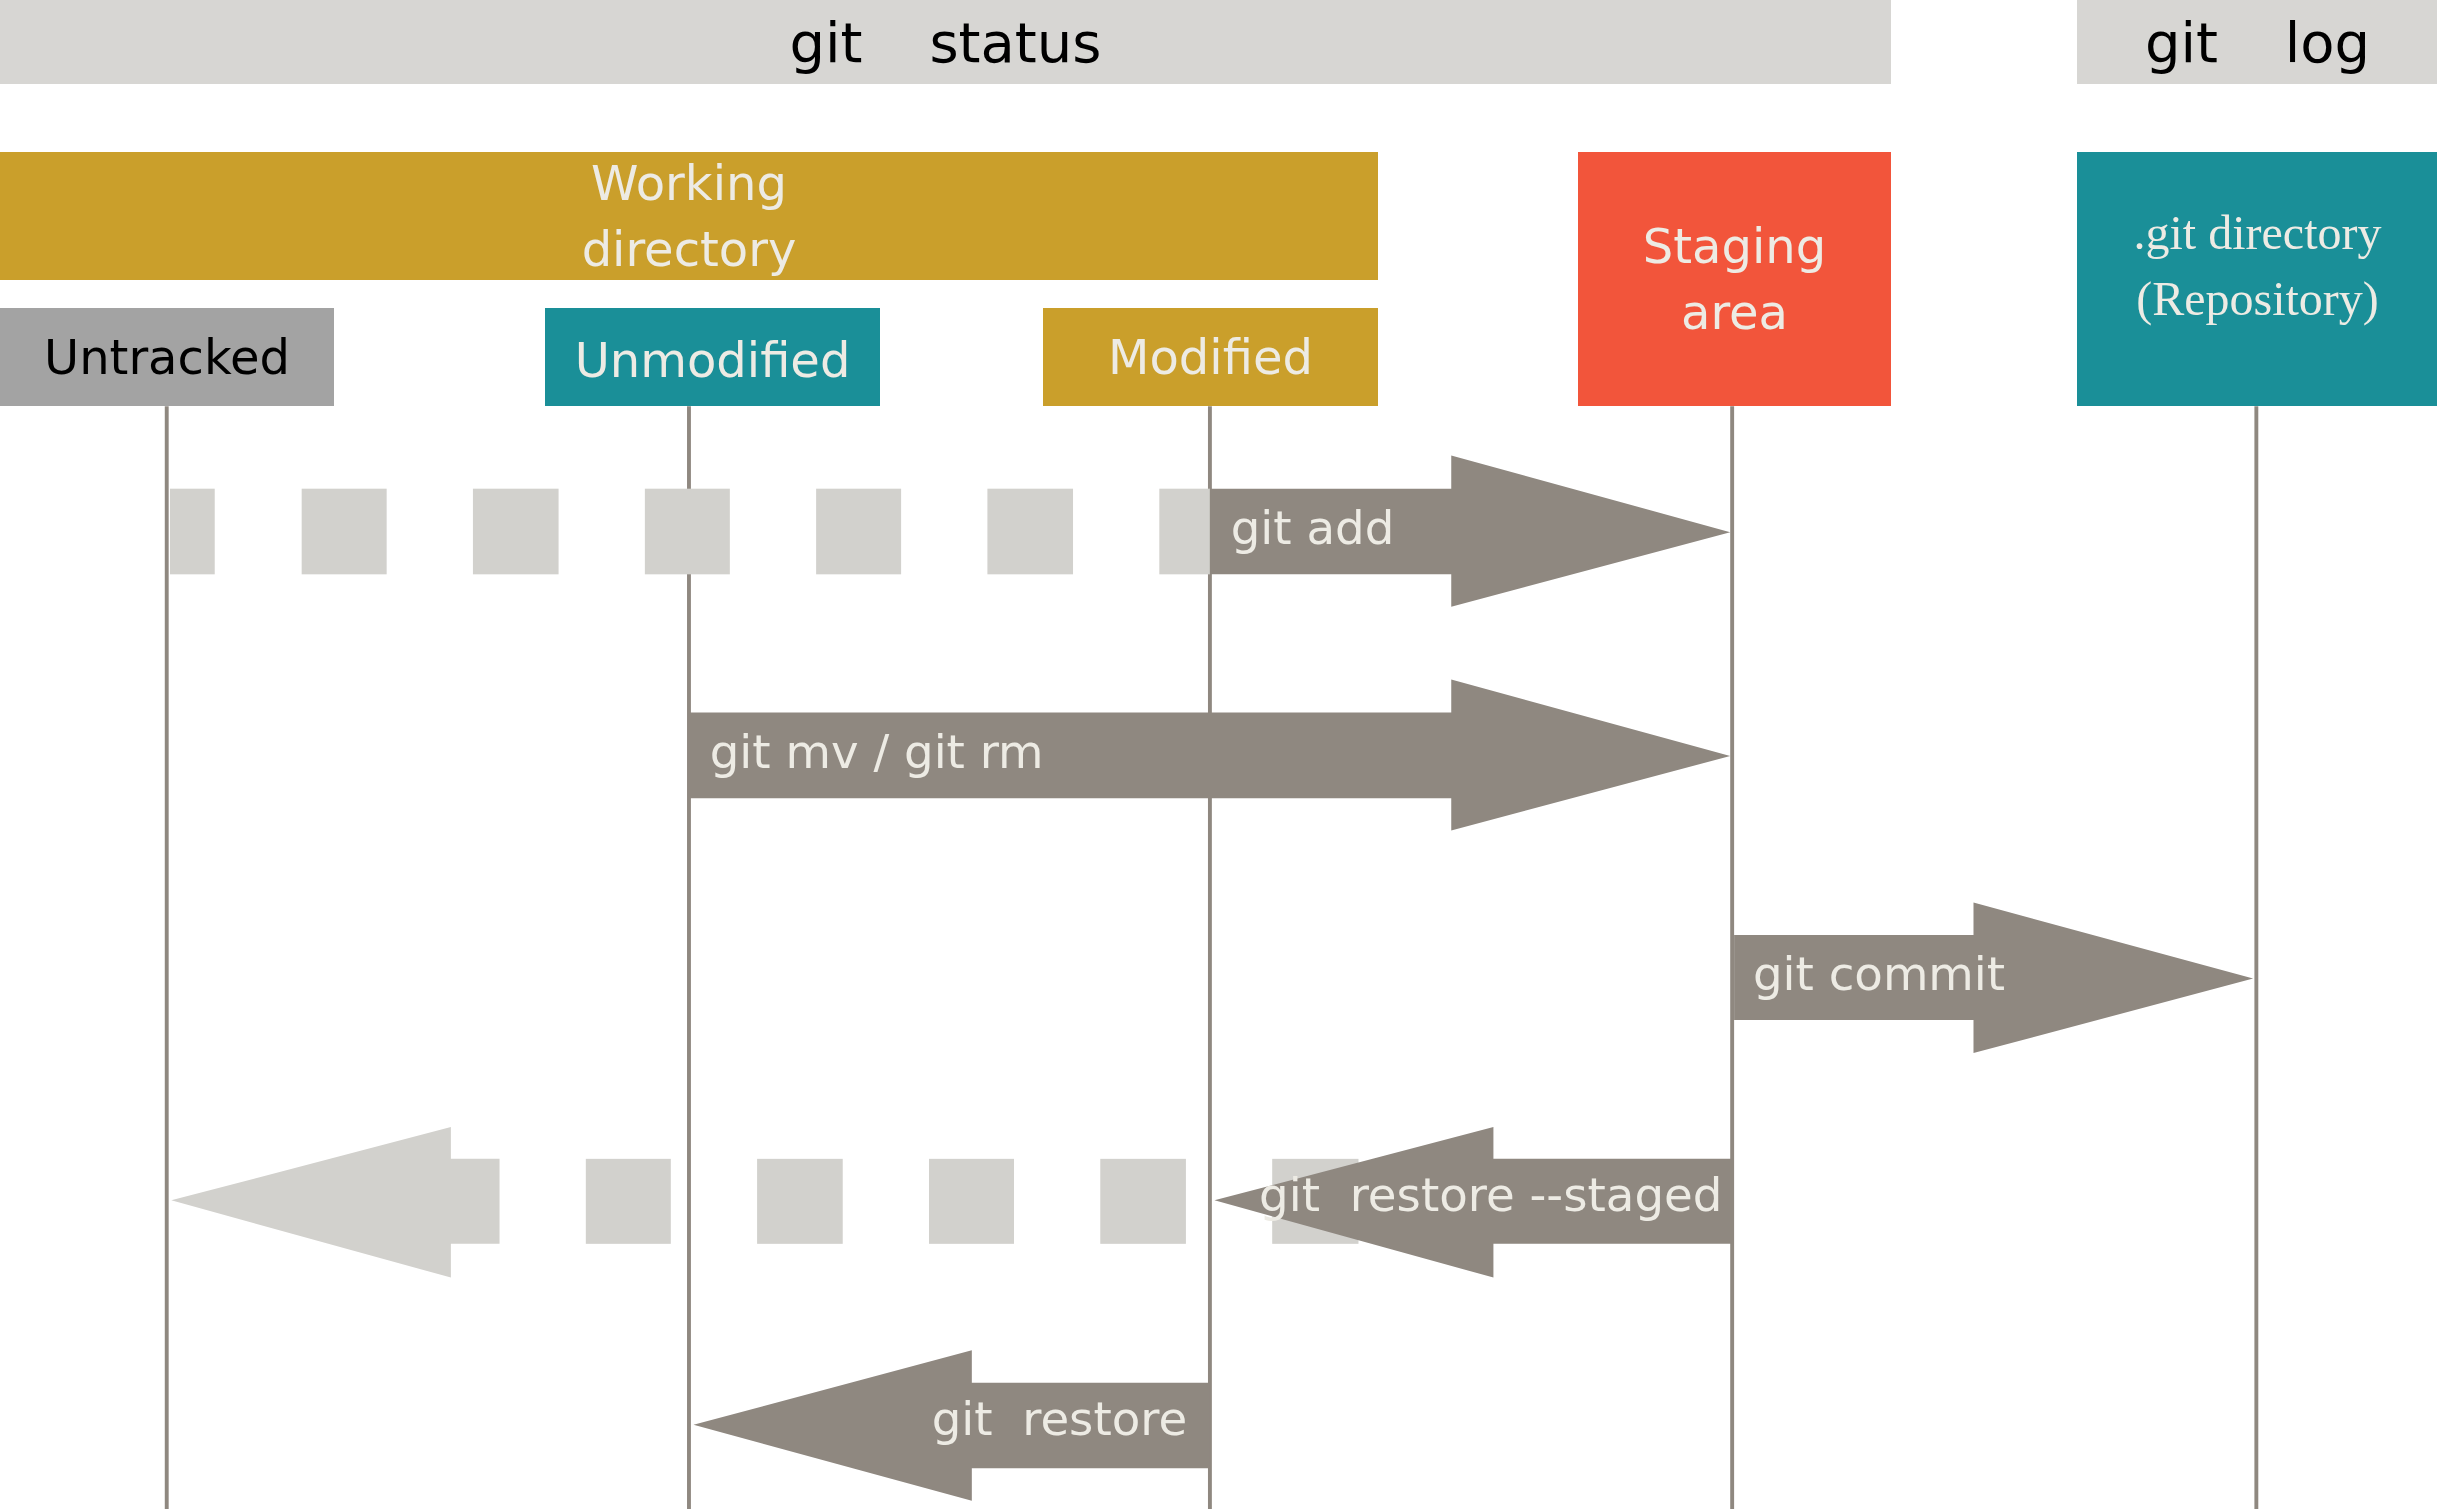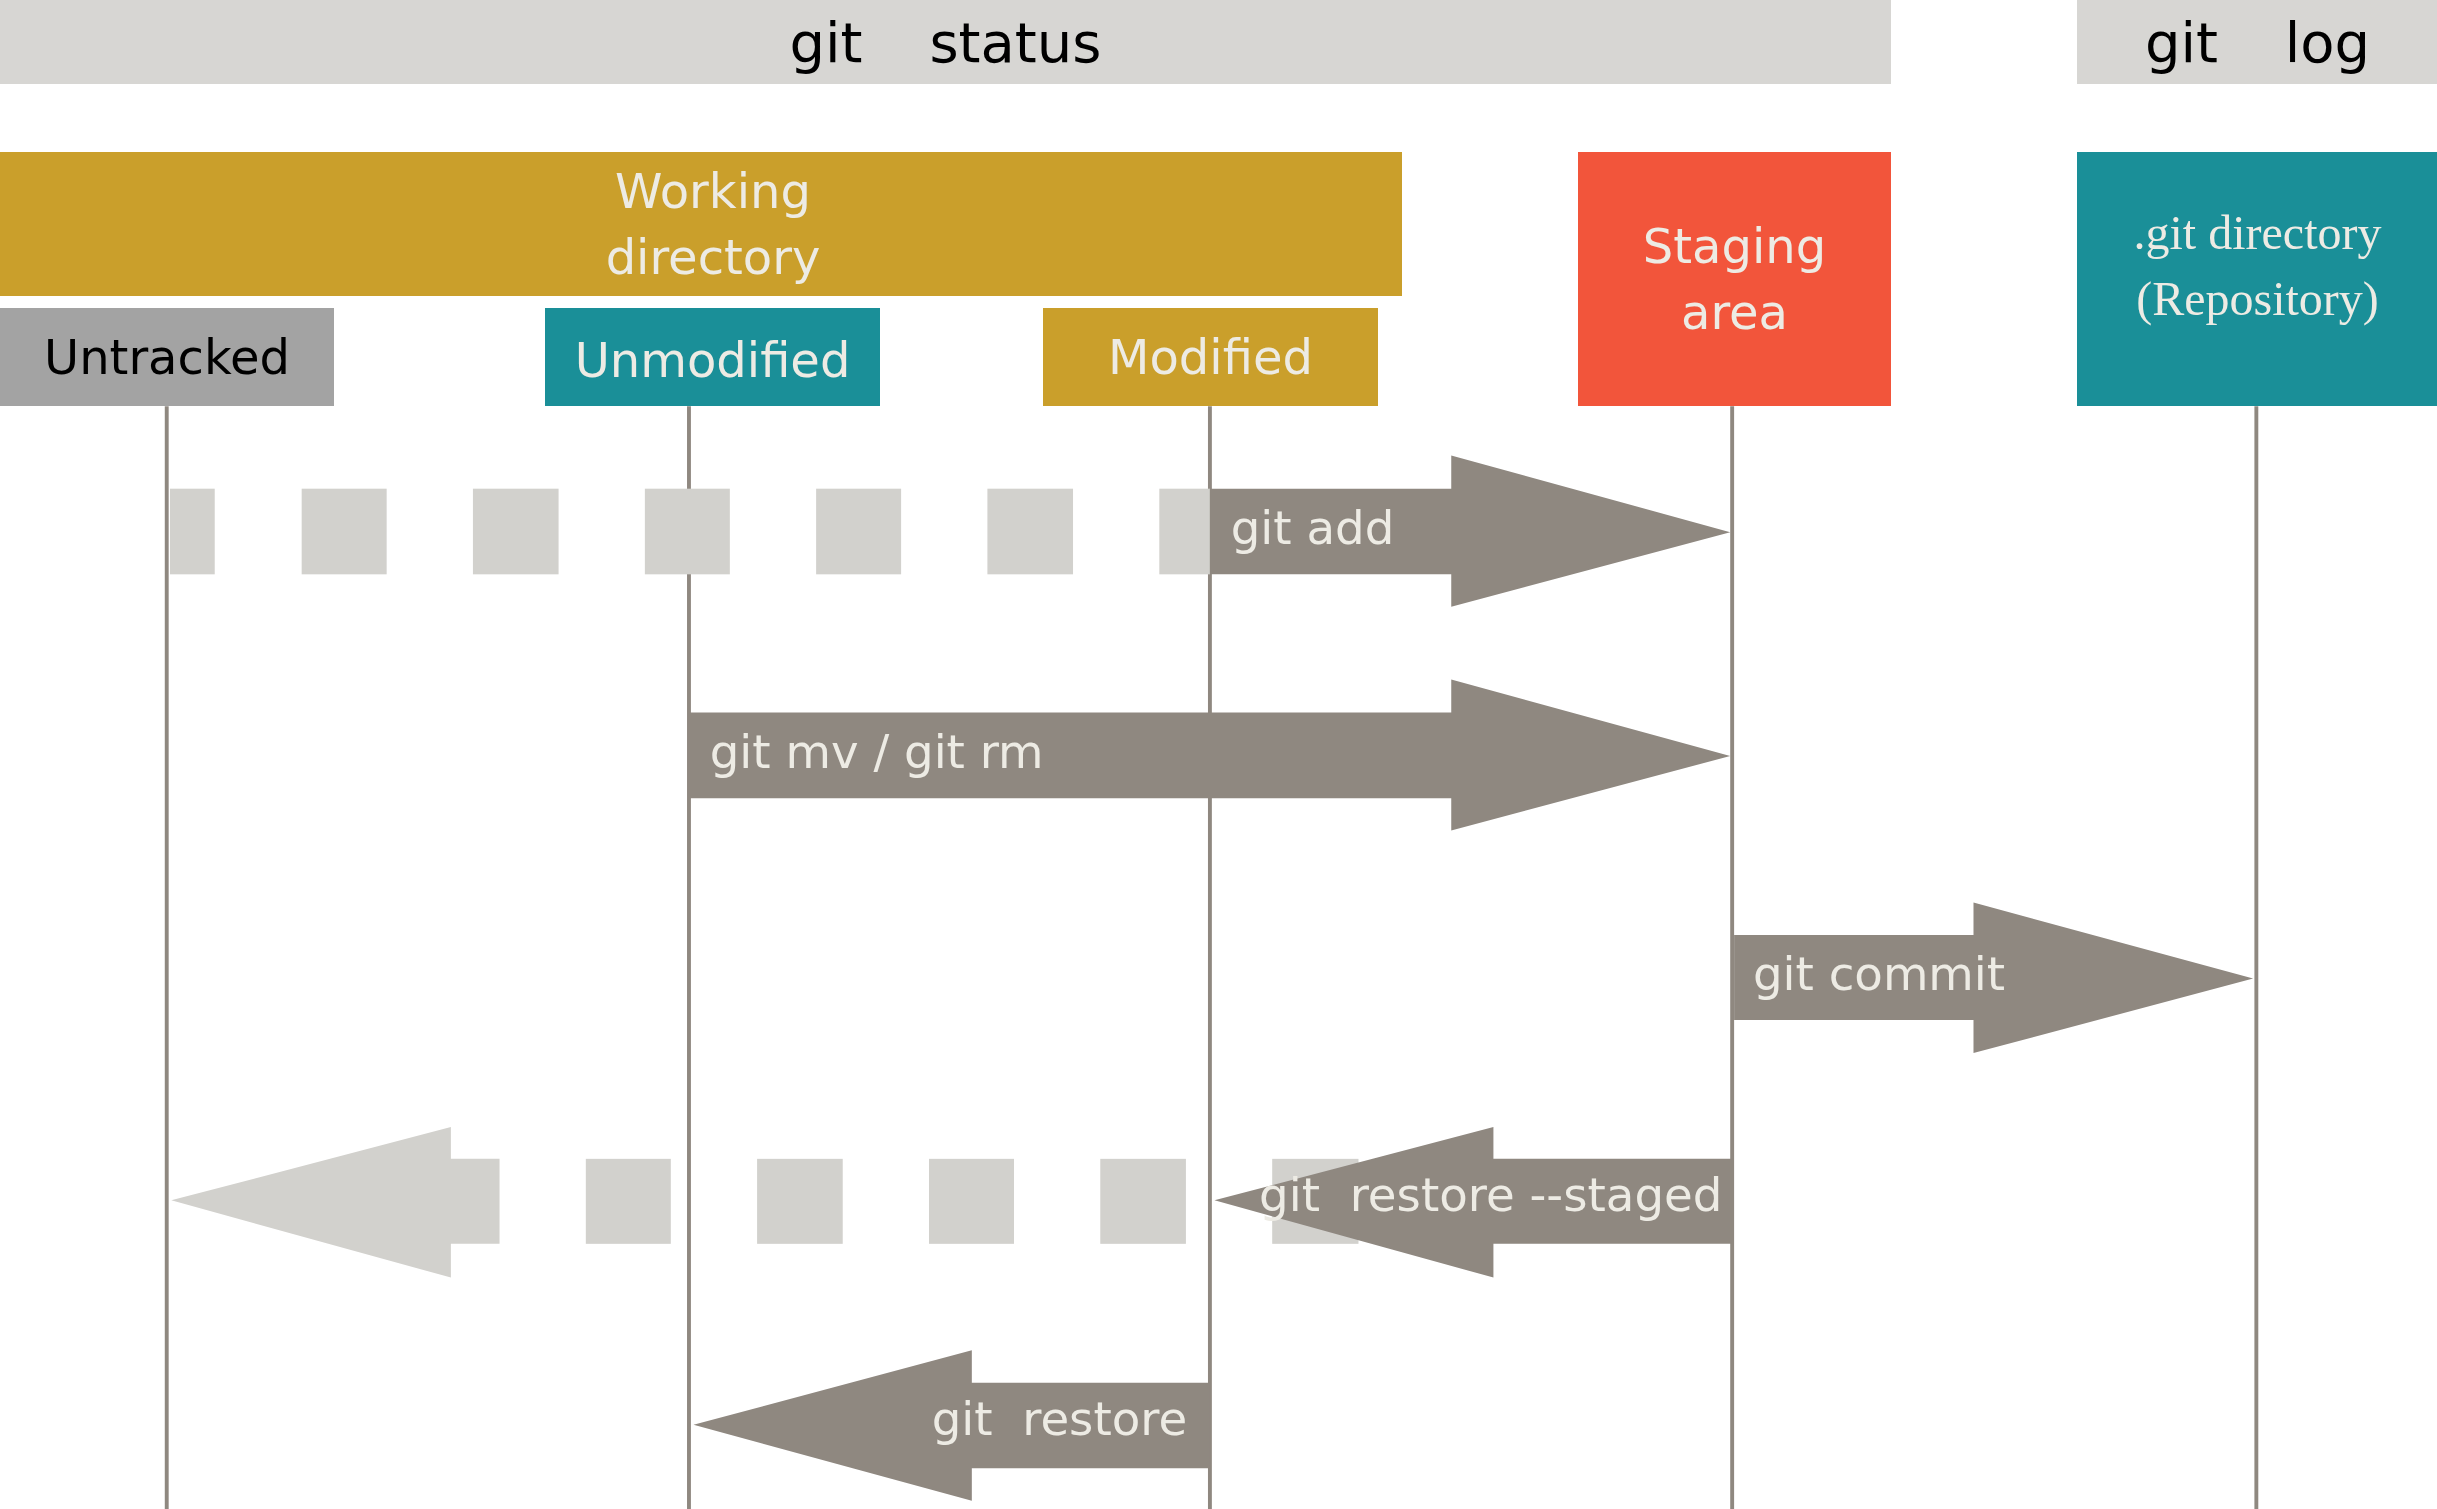--- a/index.html
+++ b/index.html
@@ -16,21 +16,21 @@
 </head>
 <body>
 
 <div class="abs band" style="left:0;top:0;width:1891px;height:84px;">
   <span style="white-space:pre;">git  status</span>
 </div>
 <div class="abs band" style="left:2077px;top:0;width:361px;height:84px;">
   <span style="white-space:pre;">git  log</span>
 </div>
 
-<div class="abs box" style="left:0;top:152px;width:1378px;height:144px;background:#ca9f2b;color:#edebe4;padding-left:24px;">
+<div class="abs box" style="left:0;top:152px;width:1378px;height:128px;background:#ca9f2b;color:#edebe4;">
   <div>
     <div>Working</div>
     <div>directory</div>
   </div>
 </div>
 
 <div class="abs box" style="left:0;top:308px;width:334px;height:98px;background:#a3a3a3;color:#000;">
   <span>Untracked</span>
 </div>
 <div class="abs box" style="left:545px;top:308px;width:335px;height:98px;background:#1a8f98;color:#edebe4;">

